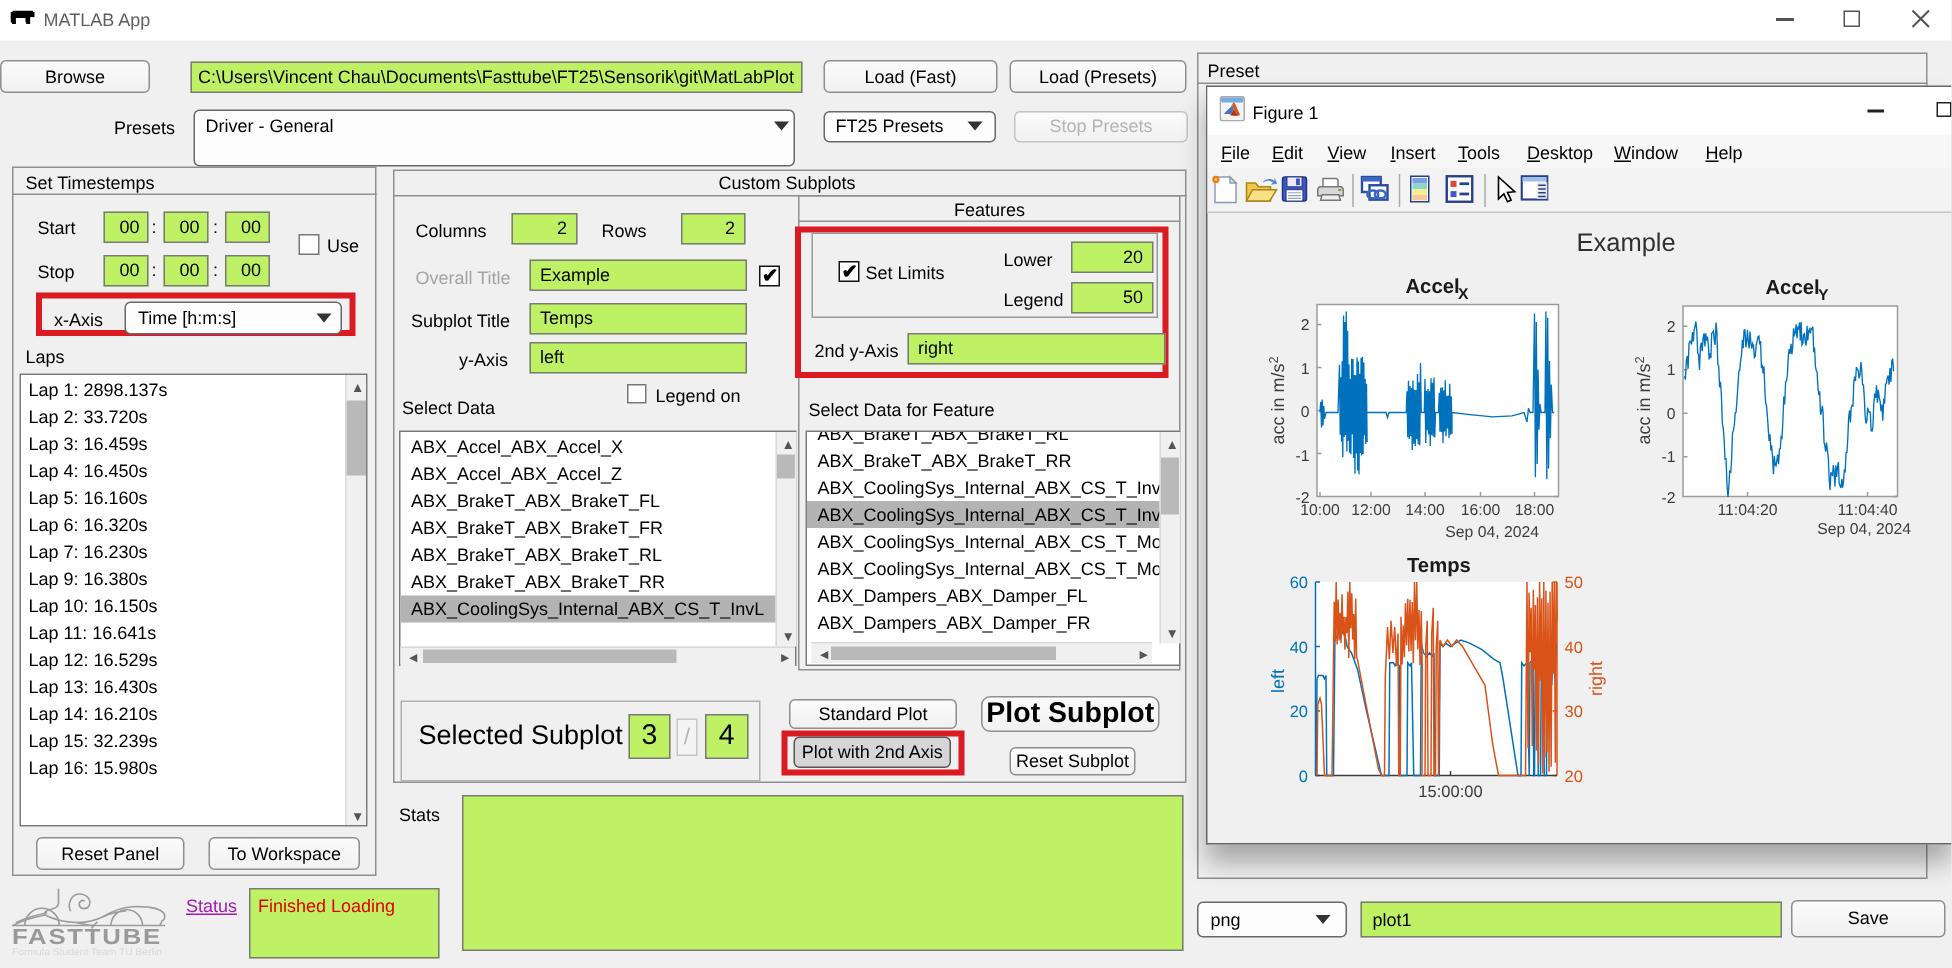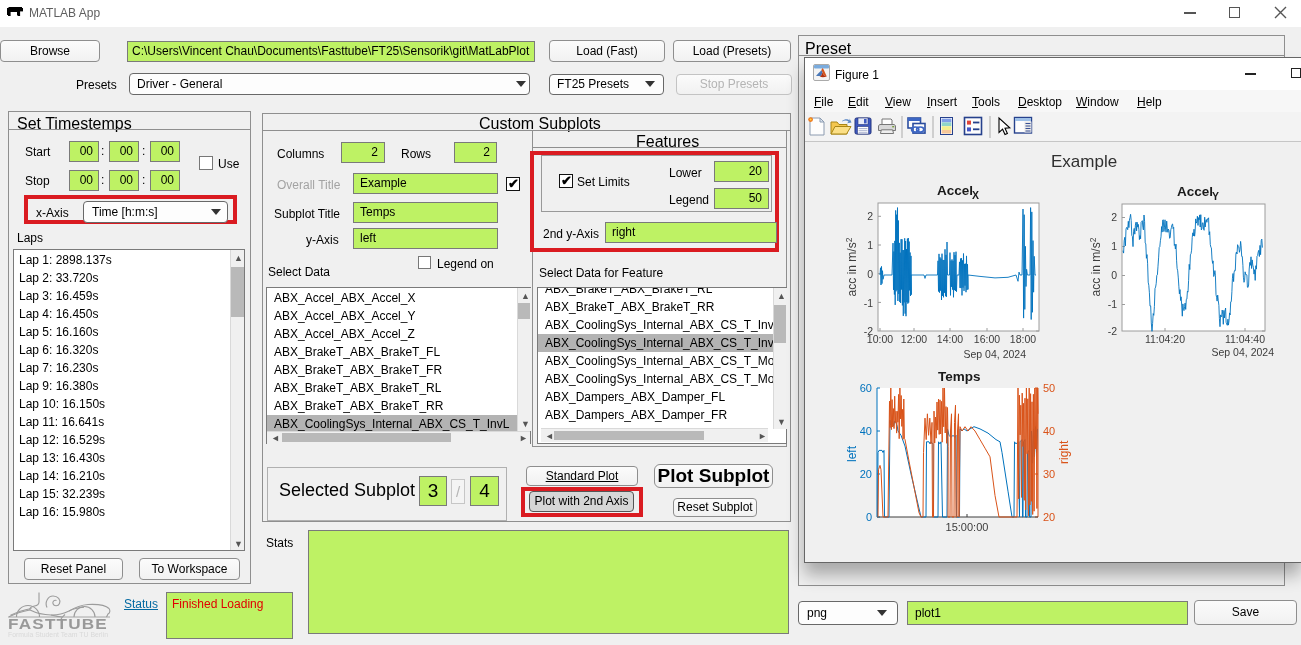--- a/index.html
+++ b/index.html
@@ -5,21 +5,21 @@
 * { margin:0; padding:0; box-sizing:border-box; }
 html,body { width:1301px; height:645px; overflow:hidden; }
 body { font-family:"Liberation Sans", sans-serif; background:#f0f0f0; position:relative; }
 .abs { position:absolute; }
 .titlebar { left:0; top:0; width:1301px; height:27px; background:#ffffff; }
 .btn { position:absolute; background:linear-gradient(#fbfbfb,#f1f1f1); border:1px solid #8e8e8e; border-radius:4px; font-size:12px; color:#000; text-align:center; }
 .fld { position:absolute; background:#bef264; border:1px solid #7a7a7a; font-size:12px; color:#000; }
 .combo { position:absolute; background:#fdfdfd; border:1px solid #686868; border-radius:4px; font-size:12px; color:#000; }
 .lbl { position:absolute; font-size:12px; color:#000; white-space:nowrap; }
 .panel { position:absolute; border:1px solid #8f8f8f; }
-.ptitle { position:absolute; font-size:16px; color:#000; }
+.ptitle { position:absolute; font-size:12px; color:#000; }
 .caret { position:absolute; width:0; height:0; border-left:5px solid transparent; border-right:5px solid transparent; border-top:6px solid #333; }
 .redbox { position:absolute; border:4px solid #da1b21; }
 .lb { position:absolute; background:#fff; border:1px solid #7a7a7a; font-size:12px; overflow:hidden; padding-top:1px; }
 .li { height:18px; line-height:18px; padding-left:5px; white-space:nowrap; }
 .sel { background:#b3b3b3; }
 .cb { position:absolute; width:14px; height:14px; background:#fff; border:1px solid #777; }
 .cbk { position:absolute; width:14px; height:14px; background:#fff; border:1px solid #111; }
 .cbk:after { content:"✔"; position:absolute; left:1px; top:-2px; font-size:13px; color:#000; font-weight:bold; }
 .vsb { position:absolute; width:14px; background:#f0f0f0; border-left:1px solid #d9d9d9; }
 .hsb { position:absolute; height:13px; background:#f0f0f0; border-top:1px solid #d9d9d9; }
@@ -43,21 +43,21 @@
 <svg class="abs" style="left:1274px; top:6px;" width="13" height="13" viewBox="0 0 13 13">
   <path d="M1,1 L12,12 M12,1 L1,12" stroke="#555" stroke-width="1.4"></path>
 </svg>
 
 <div class="btn" style="left:0; top:40px; width:100px; height:22px; line-height:20px;">Browse</div>
 <div class="fld" style="left:127px; top:41px; width:408px; height:21px; line-height:19px; padding-left:4px;">C:\Users\Vincent Chau\Documents\Fasttube\FT25\Sensorik\git\MatLabPlot</div>
 <div class="btn" style="left:549px; top:40px; width:116px; height:22px; line-height:20px;">Load (Fast)</div>
 <div class="btn" style="left:673px; top:40px; width:118px; height:22px; line-height:20px;">Load (Presets)</div>
 
 <div class="lbl" style="left:76px; top:78px;">Presets</div>
-<div class="combo" style="left:129px; top:73px; width:401px; height:22px; line-height:20px; padding-left:7px;">Driver - General</div>
+<div class="combo" style="left:129px; top:73px; width:401px; height:38px; line-height:20px; padding-left:7px;">Driver - General</div>
 <div class="caret" style="left:516px; top:81px;"></div>
 <div class="combo" style="left:549px; top:74px; width:115px; height:21px; line-height:19px; padding-left:7px;">FT25 Presets</div>
 <div class="caret" style="left:645px; top:81px;"></div>
 <div class="btn" style="left:676px; top:74px; width:116px; height:21px; line-height:19px; color:#b4b4b4; border-color:#c3c3c3;">Stop Presets</div>
 
 <div class="panel" style="left:8px; top:111px; width:243px; height:473px;"></div>
 <div class="ptitle" style="left:17px; top:115px;">Set Timestemps</div>
 <div class="abs" style="left:8px; top:129px; width:243px; height:1px; background:#8f8f8f;"></div>
 
 <div class="lbl" style="left:25px; top:145px;">Start</div>
@@ -116,21 +116,21 @@
     <path d="M45,26 C49,27 53,27.8 56.5,28 L59,25.5 M56.5,28 L55,30"></path>
     <path d="M63,22 C67,20 72,18.8 78,18.3"></path>
     <path d="M10.5,28 A11.5,11.5 0 0 1 33.5,28"></path>
     <path d="M68,28 A10.5,10.5 0 0 1 89,28"></path>
     <path d="M2,28 L104,28" stroke-width="0.9"></path>
   </g>
   <text x="2" y="40" font-family="Liberation Sans, sans-serif" font-size="14.5" font-weight="bold" fill="#999" textLength="100" lengthAdjust="spacingAndGlyphs" style="letter-spacing:1px;">FASTTUBE</text>
   <text x="2" y="47.5" font-family="Liberation Sans, sans-serif" font-size="6.4" fill="#d9d9d9" textLength="100" lengthAdjust="spacingAndGlyphs">Formula Student Team TU Berlin</text>
 </svg>
 
-<div class="lbl" style="left:124px; top:597px; color:#0369a1;text-decoration:underline;">Status</div>
+<div class="lbl" style="left:124px; top:597px; color:#a21caf;text-decoration:underline;">Status</div>
 <div class="fld" style="left:166px; top:592px; width:127px; height:47px; color:#e00000; line-height:14px; padding:4px 0 0 5px;">Finished Loading</div>
 
 <div class="panel" style="left:262px; top:113px; width:529px; height:409px;"></div>
 <div class="ptitle" style="left:479px; top:115px;">Custom Subplots</div>
 <div class="abs" style="left:262px; top:130px; width:529px; height:1px; background:#8f8f8f;"></div>
 
 <div class="lbl" style="left:277px; top:147px;">Columns</div>
 <div class="fld" style="left:341px; top:142px; width:44px; height:21px; line-height:19px; text-align:right; padding-right:6px;">2</div>
 <div class="lbl" style="left:401px; top:147px;">Rows</div>
 <div class="fld" style="left:454px; top:142px; width:43px; height:21px; line-height:19px; text-align:right; padding-right:6px;">2</div>
@@ -144,21 +144,20 @@
 
 <div class="lbl" style="left:306px; top:233px;">y-Axis</div>
 <div class="fld" style="left:353px; top:228px; width:145px; height:21px; line-height:19px; padding-left:6px;">left</div>
 
 <div class="cb" style="left:418px; top:256px; width:13px; height:13px;"></div>
 <div class="lbl" style="left:437px; top:257px;">Legend on</div>
 <div class="lbl" style="left:268px; top:265px;">Select Data</div>
 
 <div class="lb" style="left:266px; top:287px; width:265px; height:157px;">
   <div class="li" style="padding-left:7px;">ABX_Accel_ABX_Accel_X</div>
-  <div class="li" style="padding-left:7px;">ABX_Accel_ABX_Accel_Y</div>
   <div class="li" style="padding-left:7px;">ABX_Accel_ABX_Accel_Z</div>
   <div class="li" style="padding-left:7px;">ABX_BrakeT_ABX_BrakeT_FL</div>
   <div class="li" style="padding-left:7px;">ABX_BrakeT_ABX_BrakeT_FR</div>
   <div class="li" style="padding-left:7px;">ABX_BrakeT_ABX_BrakeT_RL</div>
   <div class="li" style="padding-left:7px;">ABX_BrakeT_ABX_BrakeT_RR</div>
   <div class="li sel" style="padding-left:7px;">ABX_CoolingSys_Internal_ABX_CS_T_InvL</div>
 </div>
 <div class="vsb" style="left:517px; top:288px; height:143px;"></div>
 <div class="arr" style="left:521px; top:292px;">▲</div>
 <div class="sbthumb" style="left:518px; top:303px; width:12px; height:16px;"></div>
@@ -202,21 +201,21 @@
 <div class="arr" style="left:545px; top:432px;">◄</div>
 <div class="sbthumb" style="left:554px; top:431px; width:150px; height:9px;"></div>
 <div class="arr" style="left:758px; top:432px;">►</div>
 
 <div class="abs" style="left:267px; top:467px; width:240px; height:54px; border:1px solid #b0b0b0;"></div>
 <div class="lbl" style="left:279px; top:480px; font-size:18px;">Selected Subplot</div>
 <div class="fld" style="left:419px; top:476px; width:28px; height:30px; font-size:19px; line-height:28px; text-align:center;">3</div>
 <div class="abs" style="left:451px; top:479px; width:14px; height:25px; background:#f4f4f4; border:1px solid #c6c6c6; color:#b5b5b5; font-size:15px; line-height:23px; text-align:center;">/</div>
 <div class="fld" style="left:470px; top:476px; width:29px; height:30px; font-size:19px; line-height:28px; text-align:center;">4</div>
 
-<div class="btn" style="left:526px; top:466px; width:112px; height:20px; line-height:18px;text-decoration:underline;">Standard Plot</div>
+<div class="btn" style="left:526px; top:466px; width:112px; height:20px; line-height:18px;">Standard Plot</div>
 <div class="redbox" style="left:521px; top:487px; width:122px; height:30px;"></div>
 <div class="btn" style="left:529px; top:491px; width:105px; height:21px; line-height:19px; background:#d6d6d6; border-color:#555;">Plot with 2nd Axis</div>
 <div class="btn" style="left:654px; top:464px; width:119px; height:24px; line-height:22px; font-size:19px; font-weight:bold; border-radius:6px;">Plot Subplot</div>
 <div class="btn" style="left:673px; top:498px; width:84px; height:19px; line-height:17px;">Reset Subplot</div>
 
 <div class="lbl" style="left:266px; top:536px;">Stats</div>
 <div class="fld" style="left:308px; top:530px; width:481px; height:104px;"></div>
 
 <div class="panel" style="left:798px; top:35px; width:487px; height:551px;"></div>
 <div class="ptitle" style="left:805px; top:40px;">Preset</div>

